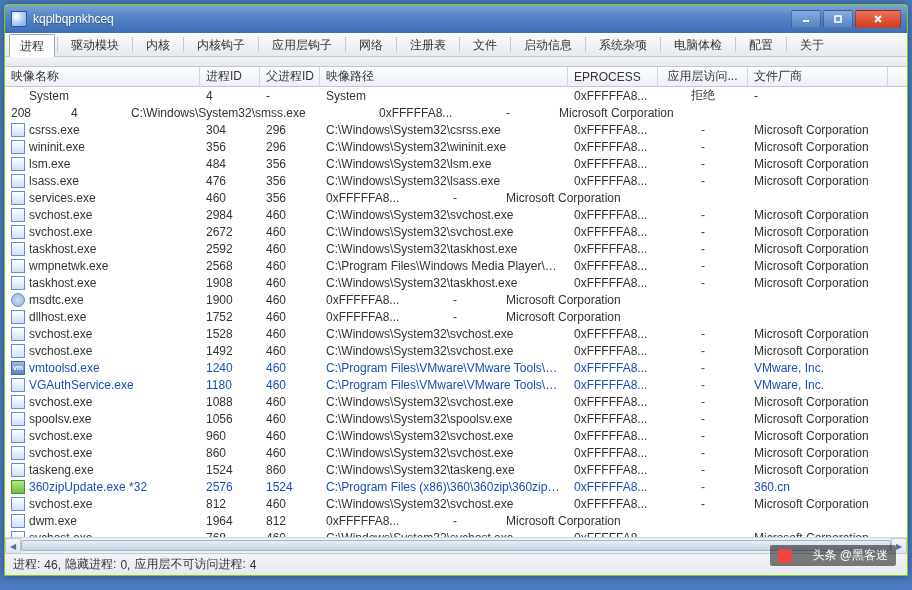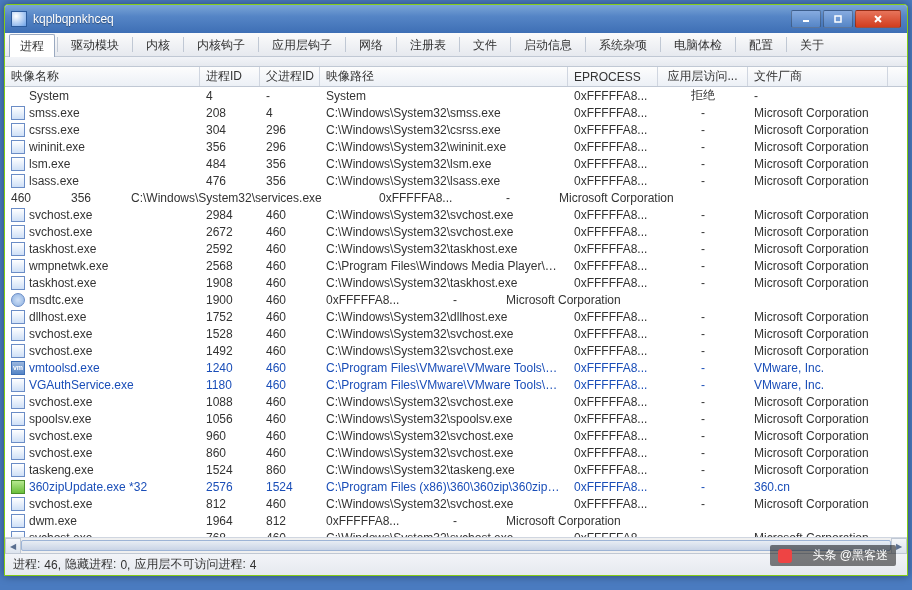--- a/index.html
+++ b/index.html
@@ -128,24 +128,20 @@
             <span>System</span>
           </div>
           <div class="cell col-pid">4</div>
           <div class="cell col-ppid">-</div>
           <div class="cell col-path">System</div>
           <div class="cell col-eproc">0xFFFFFA8...</div>
           <div class="cell col-app" style="text-align:center">拒绝</div>
           <div class="cell col-vendor">-</div>
         </div>
         <div class="row">
-          <div class="cell col-name indent1">
-            <span class="proc-icon ico-default"></span>
-            <span>smss.exe</span>
-          </div>
           <div class="cell col-pid">208</div>
           <div class="cell col-ppid">4</div>
           <div class="cell col-path">C:\Windows\System32\smss.exe</div>
           <div class="cell col-eproc">0xFFFFFA8...</div>
           <div class="cell col-app" style="text-align:center">-</div>
           <div class="cell col-vendor">Microsoft Corporation</div>
         </div>
         <div class="row">
           <div class="cell col-name indent-none">
             <span class="proc-icon ico-default"></span>
@@ -188,23 +184,26 @@
             <span>lsass.exe</span>
           </div>
           <div class="cell col-pid">476</div>
           <div class="cell col-ppid">356</div>
           <div class="cell col-path">C:\Windows\System32\lsass.exe</div>
           <div class="cell col-eproc">0xFFFFFA8...</div>
           <div class="cell col-app" style="text-align:center">-</div>
           <div class="cell col-vendor">Microsoft Corporation</div>
         </div>
         <div class="row">
+          <div class="cell col-name indent0">
+            <span class="proc-icon ico-default"></span>
+            <span>services.exe</span>
+          </div>
           <div class="cell col-pid">460</div>
           <div class="cell col-ppid">356</div>
-          <div class="cell col-path">C:\Windows\System32\services.exe</div>
           <div class="cell col-eproc">0xFFFFFA8...</div>
           <div class="cell col-app" style="text-align:center">-</div>
           <div class="cell col-vendor">Microsoft Corporation</div>
         </div>
         <div class="row">
           <div class="cell col-name indent1">
             <span class="proc-icon ico-default"></span>
             <span>svchost.exe</span>
           </div>
           <div class="cell col-pid">2984</div>
@@ -273,21 +272,20 @@
           <div class="cell col-app" style="text-align:center">-</div>
           <div class="cell col-vendor">Microsoft Corporation</div>
         </div>
         <div class="row">
           <div class="cell col-name indent1">
             <span class="proc-icon ico-default"></span>
             <span>dllhost.exe</span>
           </div>
           <div class="cell col-pid">1752</div>
           <div class="cell col-ppid">460</div>
-          <div class="cell col-path">C:\Windows\System32\dllhost.exe</div>
           <div class="cell col-eproc">0xFFFFFA8...</div>
           <div class="cell col-app" style="text-align:center">-</div>
           <div class="cell col-vendor">Microsoft Corporation</div>
         </div>
         <div class="row">
           <div class="cell col-name indent1">
             <span class="proc-icon ico-default"></span>
             <span>svchost.exe</span>
           </div>
           <div class="cell col-pid">1528</div>

